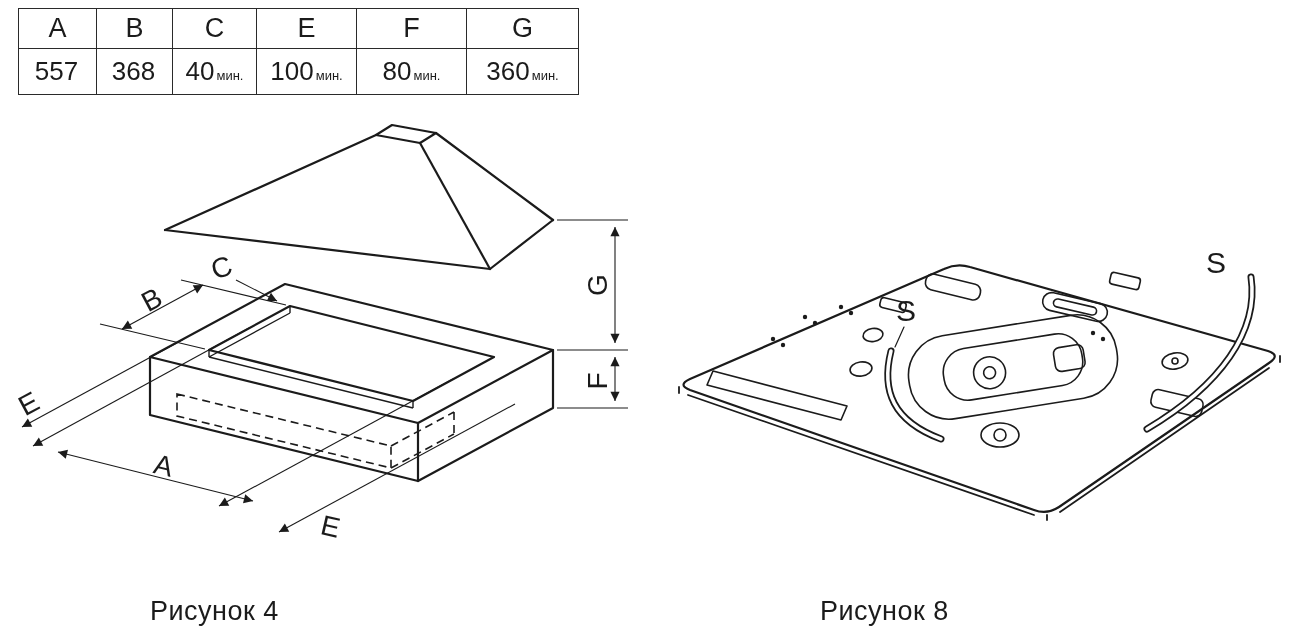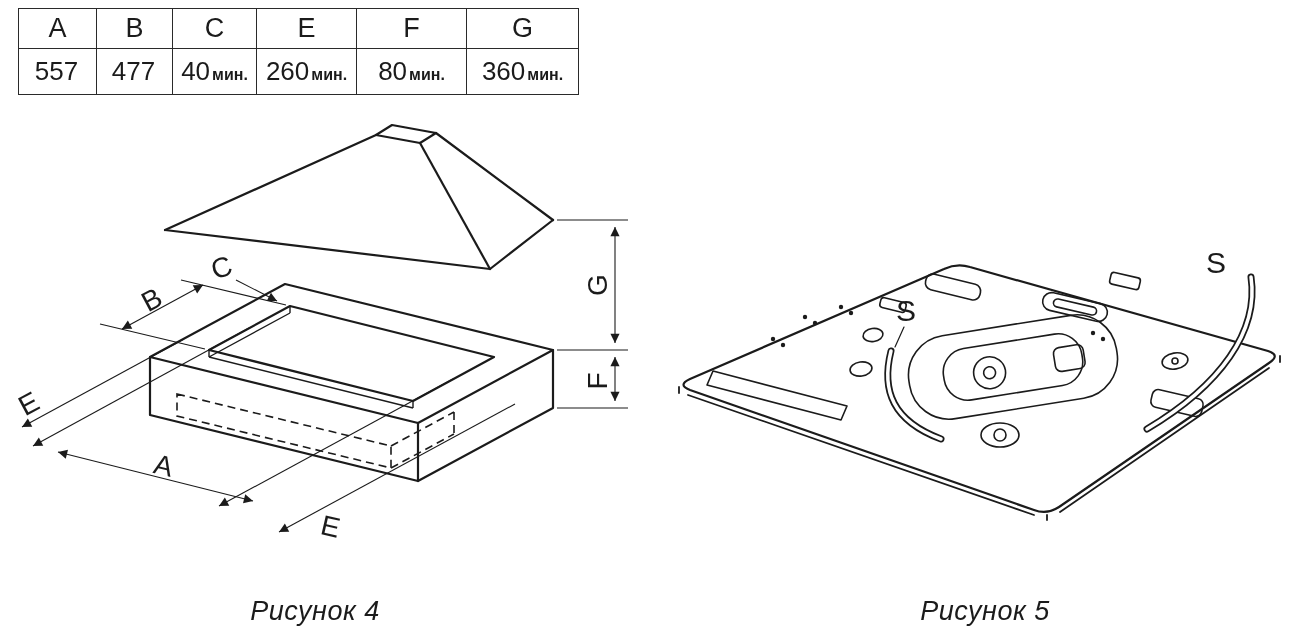--- a/index.html
+++ b/index.html
@@ -6,46 +6,46 @@
   html,body { width:1312px; height:637px; }
   body {
     position:relative; overflow:hidden; background:#ffffff;
     font-family:"Liberation Sans","DejaVu Sans",sans-serif; color:#1b1b1b;
   }
   .dims-table { position:absolute; left:18px; top:8px; border-collapse:collapse; background:#fff; }
   .dims-table th, .dims-table td { border:1.6px solid #2a2a2a; text-align:center; vertical-align:middle; padding:0; }
   .dims-table th { font-size:27px; font-weight:normal; height:40px; }
   .dims-table td { height:46px; }
   .num  { font-size:26px; }
-  .unit { font-size:16px; margin-left:2px;font-weight:bold; }
+  .unit { font-size:13px; margin-left:2px; }
   .w1{width:78px} .w2{width:76px} .w3{width:84px} .w4{width:100px} .w5{width:110px} .w6{width:112px}
   .fig { position:absolute; }
-  .caption { position:absolute; font-size:27px; text-align:center; width:330px; letter-spacing:0.5px;font-style:italic; }
+  .caption { position:absolute; font-size:27px; width:330px; letter-spacing:0.5px; }
   #cap4 { left:150px; top:596px; }
   #cap5 { left:820px; top:596px; }
   svg text { font-family:"Liberation Sans","DejaVu Sans",sans-serif; fill:#1b1b1b; }
 </style>
 </head>
 <body>
 
 <table class="dims-table">
   <tbody>
       <tr>
     <th class="w1">A</th>
     <th class="w2">B</th>
     <th class="w3">C</th>
     <th class="w4">E</th>
     <th class="w5">F</th>
     <th class="w6">G</th>
   </tr>
   <tr>
     <td><span class="num">557</span><span class="unit"></span></td>
-    <td><span class="num">477</span><span class="unit"></span></td>
+    <td><span class="num">368</span><span class="unit"></span></td>
     <td><span class="num">40</span><span class="unit">мин.</span></td>
-    <td><span class="num">260</span><span class="unit">мин.</span></td>
+    <td><span class="num">100</span><span class="unit">мин.</span></td>
     <td><span class="num">80</span><span class="unit">мин.</span></td>
     <td><span class="num">360</span><span class="unit">мин.</span></td>
   </tr>
 </tbody>
   </table>
 
 <svg class="fig" style="left:8px; top:105px;" width="650" height="492" viewBox="0 0 650 492">
   <defs>
     <marker id="ar" viewBox="0 0 12 12" refX="11" refY="6" markerWidth="10" markerHeight="10" orient="auto-start-reverse">
       <path d="M1,1 L11,6 L1,11 Z" fill="#1b1b1b" stroke="none"></path>
@@ -167,13 +167,13 @@
     <line x1="249" y1="84" x2="240" y2="104" stroke="#1b1b1b" stroke-width="1.2"></line>
   </g>
 
   <g font-size="30" text-anchor="middle">
     <text x="251" y="78">S</text>
     <text x="561" y="30">S</text>
   </g>
 </svg>
 
 <div class="caption" id="cap4">Рисунок 4</div>
-<div class="caption" id="cap5">Рисунок 5</div>
+<div class="caption" id="cap5">Рисунок 8</div>
 
 </body></html>

